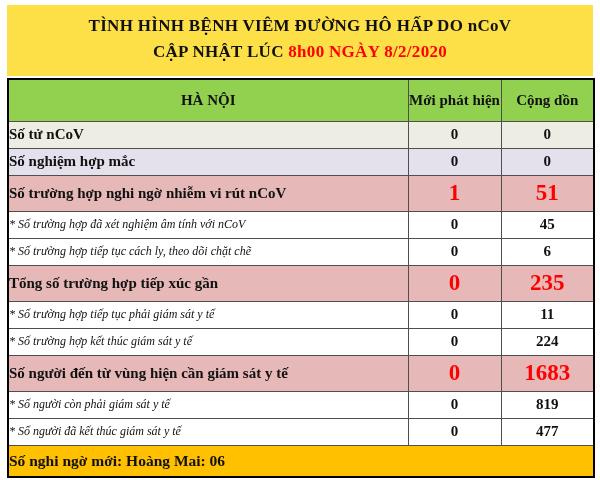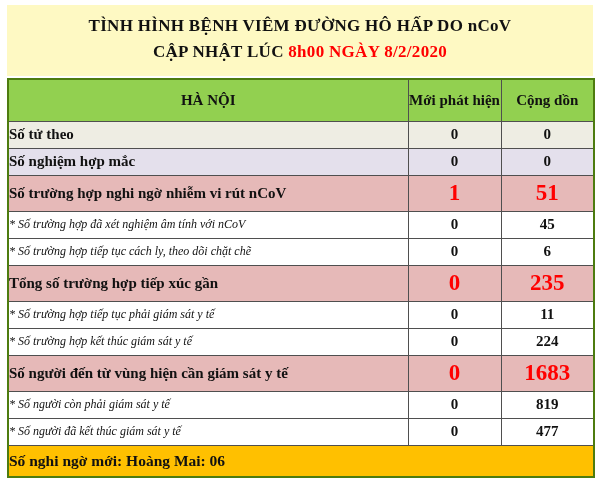--- a/index.html
+++ b/index.html
@@ -7,42 +7,42 @@
     width: 600px; height: 480px;
     background: #ffffff;
     font-family: "Liberation Serif", "DejaVu Serif", serif;
     overflow: hidden;
   }
   .page { position: relative; width: 600px; height: 480px; }
 
   
   .title-block {
     position: absolute; left: 7px; top: 5px; width: 586px; height: 71px;
-    background: #fef9c3;
+    background: #fde047;
     text-align: center;
     box-sizing: border-box;
     padding-top: 8px;
   }
   .title-line {
     font-weight: bold;
     font-size: 17px;
     line-height: 26px;
     color: #111111;
     letter-spacing: 0.3px;
     white-space: nowrap;
   }
   .title-time { color: #FF0000; }
 
   
   table.stats {
     position: absolute; left: 7px; top: 78px;
     width: 586px;
     border-collapse: collapse;
     table-layout: fixed;
-    border: 2px solid #4d7c0f;
+    border: 2px solid #000000;
     padding-left: 40px;
   }
   table.stats th, table.stats td {
     border: 1px solid #4f4f4f;
     box-sizing: border-box;
     padding: 0;
     overflow: hidden;
   }
   thead tr { height: 42px; }
   thead th {
@@ -96,21 +96,21 @@
     </colgroup>
     <thead>
       <tr>
         <th>HÀ NỘI</th>
         <th>Mới phát hiện</th>
         <th>Cộng dồn</th>
       </tr>
     </thead>
     <tbody>
         <tr class="cream">
-          <td class="label">Số tử theo</td>
+          <td class="label">Số tử nCoV</td>
           <td class="val">0</td>
           <td class="val">0</td>
         </tr>
         <tr class="lavender">
           <td class="label">Số nghiệm hợp mắc</td>
           <td class="val">0</td>
           <td class="val">0</td>
         </tr>
         <tr class="highlight">
           <td class="label">Số trường hợp nghi ngờ nhiễm vi rút nCoV</td>

